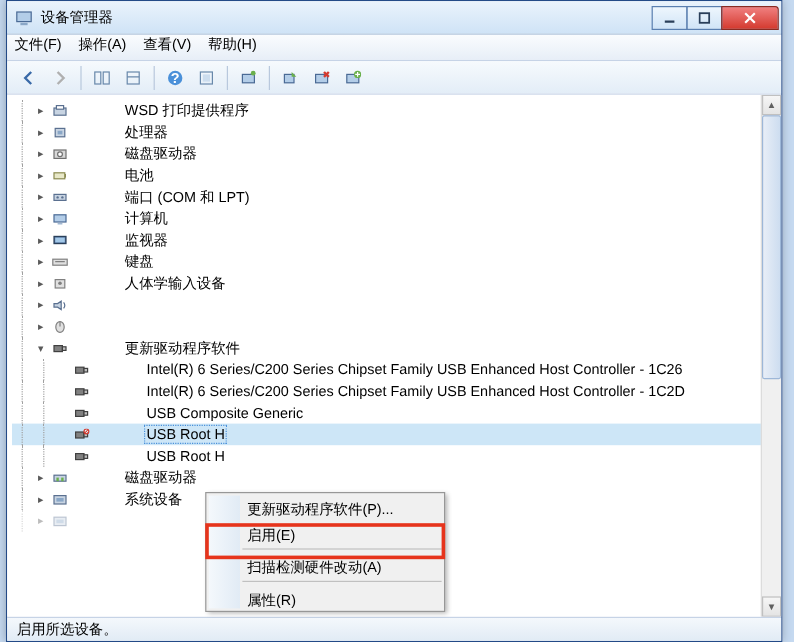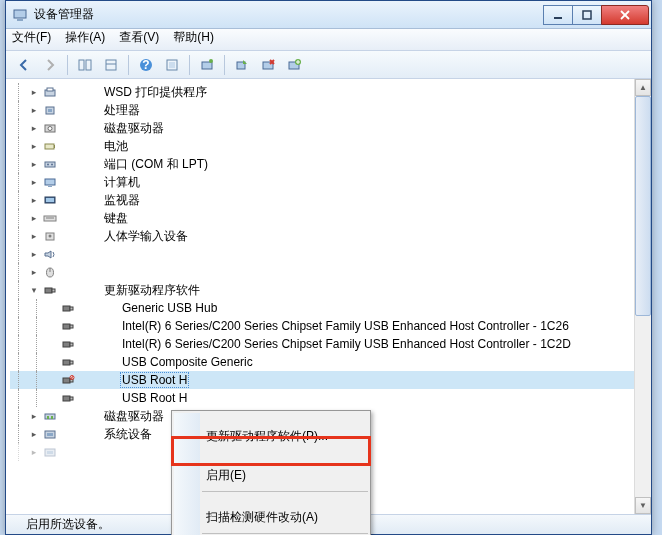--- a/index.html
+++ b/index.html
@@ -24,24 +24,24 @@
 .node-icon { width: 16px; height: 16px; margin-right: 4px; display: inline-flex; align-items: center; justify-content: center; }
 .tree-row.selected { background: #cde6f7; }
 .tree-row.selected .label { border: 1px dotted #4a90d9; padding: 0 1px; }
 .tree-row .label { padding: 0 2px; margin-left: 40px; }
 .indent-lines { display:inline-block; height:18px; }
 .vline { display:inline-block; width:18px; height:18px; position:relative; }
 .vline::before { content:""; position:absolute; left:8px; top:0; bottom:0; border-left:1px dotted #a0a0a0; }
 .scrollbar { position: absolute; right: 0; top: 0; bottom: 0; width: 17px; background: #f0f0f0; border-left: 1px solid #dcdcdc; }
 .scroll-btn { height: 17px; background: linear-gradient(#f6f6f6,#e4e4e4); border: 1px solid #c0c0c0; display:flex; align-items:center; justify-content:center; font-size:8px; color:#606060; }
 .scroll-thumb { position:absolute; top:17px; left:0; right:0; height: 220px; background: linear-gradient(90deg,#e8eef7,#cdddf0); border:1px solid #9db7d8; border-radius:2px; }
-.statusbar { position:absolute; bottom:0; left:0; right:0; height:20px; background: linear-gradient(#f4f8fc,#e1ebf5); border-top:1px solid #c6d3e6; padding-left:20px; display:flex; align-items:center; color:#000; }
+.statusbar { position:absolute; bottom:0; left:0; right:0; height:20px; background: linear-gradient(#f4f8fc,#e1ebf5); border-top:1px solid #c6d3e6; padding-left:8px; display:flex; align-items:center; color:#000; }
 .context-menu { position: absolute; left: 171px; top: 410px; width: 200px; background: #f0f0f0; border: 1px solid #979797; box-shadow: 2px 2px 4px rgba(0,0,0,0.3); z-index: 20; }
 .cm-gutter { position:absolute; left:2px; top:2px; bottom:2px; width:26px; background: linear-gradient(90deg,#f4f8fc,#e1ebf5); }
-.cm-item { position:relative; height: 22px; display:flex; align-items:flex-start; padding-left: 34px; cursor: default; margin-top: 17px; }
+.cm-item { position:relative; height: 22px; display:flex; align-items:flex-end; padding-left: 34px; cursor: default; }
 .cm-sep { height:1px; background:#c0c0c0; margin: 2px 2px 2px 30px; }
 .highlight-box { position:absolute; left:171px; top:436px; width:200px; height:30px; border:3px solid #e6341c; z-index:30; pointer-events:none; }
 .usb-icon { width:14px; height:11px; }
 </style>
 </head>
 <body>
 
 <div class="window">
 
   <div class="titlebar">
@@ -281,31 +281,20 @@
         </div>
         <div class="tree-row">
           <span class="indent-lines"><span class="vline"></span><span class="vline"></span></span>
           <span class="expander"></span>
           <span class="node-icon">
             <svg class="usb-icon" viewBox="0 0 14 11">
               <rect x="2" y="3" width="7" height="5" fill="#808080" stroke="#404040"></rect>
               <rect x="9" y="4" width="3" height="3" fill="#c0c0c0" stroke="#404040"></rect>
             </svg>
           </span>
-          <span class="label">Generic USB Hub</span>
-        </div>
-        <div class="tree-row">
-          <span class="indent-lines"><span class="vline"></span><span class="vline"></span></span>
-          <span class="expander"></span>
-          <span class="node-icon">
-            <svg class="usb-icon" viewBox="0 0 14 11">
-              <rect x="2" y="3" width="7" height="5" fill="#808080" stroke="#404040"></rect>
-              <rect x="9" y="4" width="3" height="3" fill="#c0c0c0" stroke="#404040"></rect>
-            </svg>
-          </span>
           <span class="label">Intel(R) 6 Series/C200 Series Chipset Family USB Enhanced Host Controller - 1C26</span>
         </div>
         <div class="tree-row">
           <span class="indent-lines"><span class="vline"></span><span class="vline"></span></span>
           <span class="expander"></span>
           <span class="node-icon">
             <svg class="usb-icon" viewBox="0 0 14 11">
               <rect x="2" y="3" width="7" height="5" fill="#808080" stroke="#404040"></rect>
               <rect x="9" y="4" width="3" height="3" fill="#c0c0c0" stroke="#404040"></rect>
             </svg>

